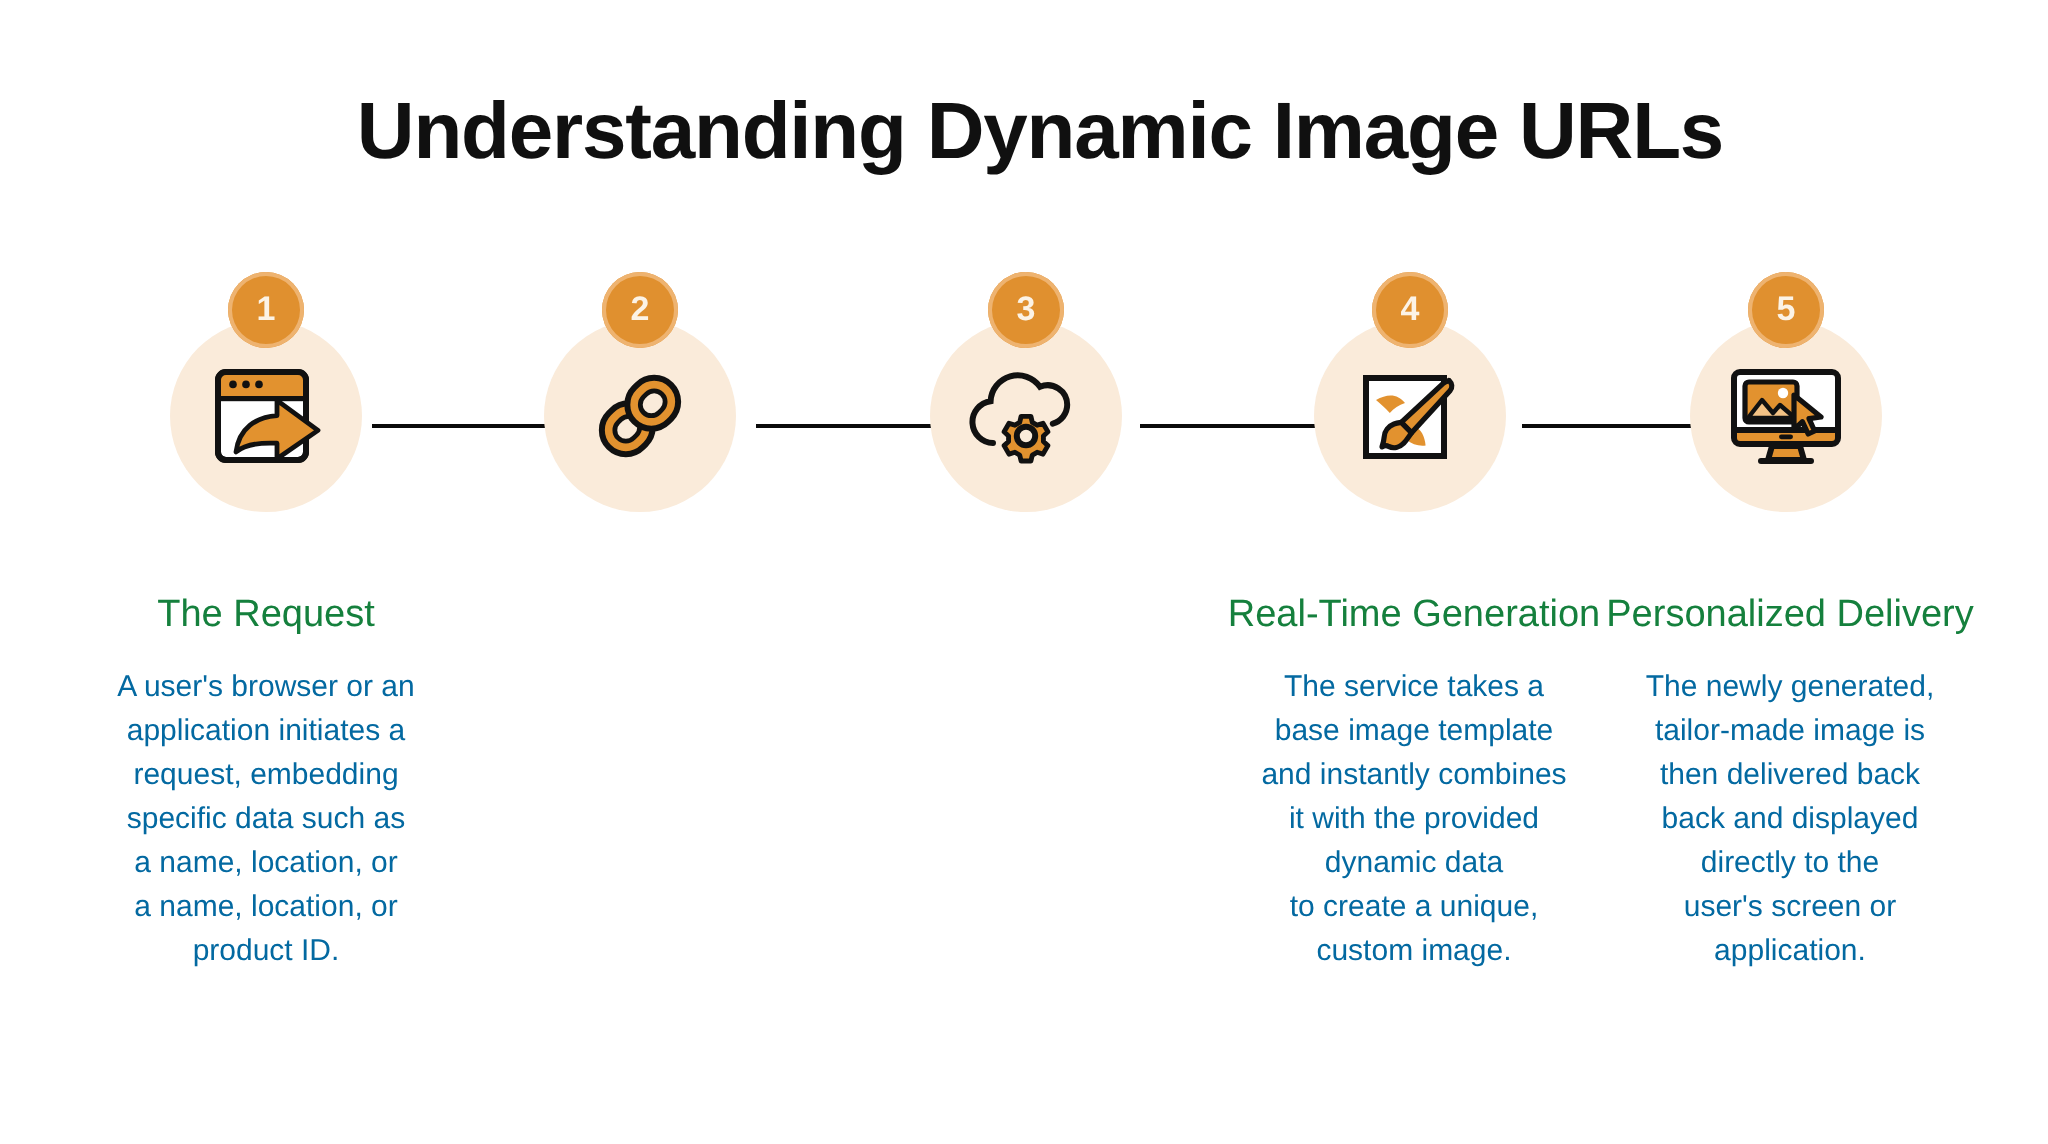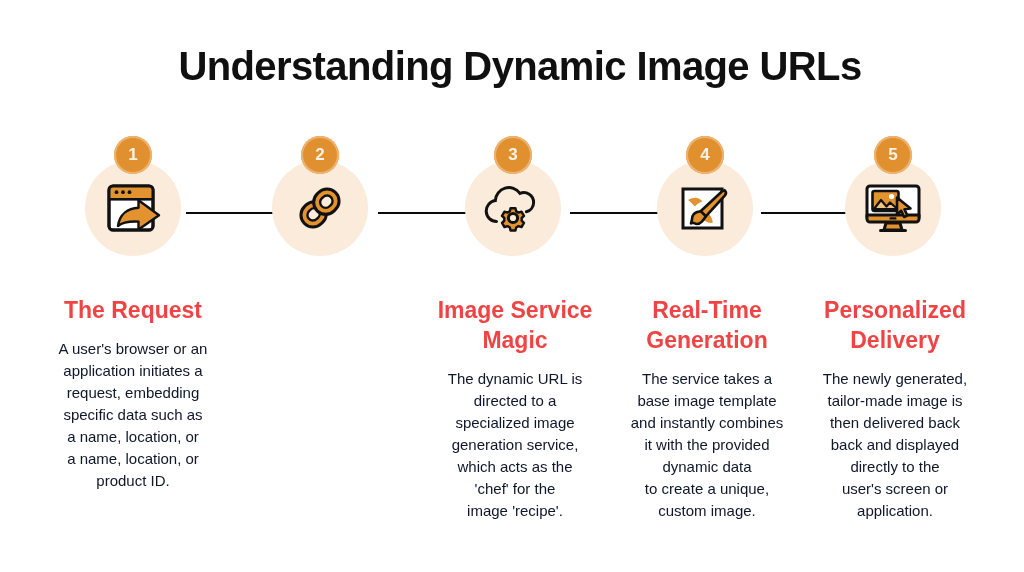--- a/index.html
+++ b/index.html
@@ -100,30 +100,30 @@
     width: 1024px;
     height: 250px;
   }
   .col {
     position: absolute;
     top: 0;
     width: 192px;
     text-align: center;
   }
   .col-head {
-    font-size: 23px;
-    font-weight: bold;
+    font-size: 19px;
+    font-weight: normal;
     line-height: 1.30;
-    color: #ef4444;
+    color: #15803d;
     margin: 0 0 12px 0;
   }
   .col-body {
     font-size: 15px;
     line-height: 1.47;
-    color: #0f172a;
+    color: #0369a1;
     margin: 0;
     white-space: pre-line;
   }
 </style>
 </head>
 <body>
 
 <div class="page">
 
   <div class="title">Understanding Dynamic Image URLs</div>
@@ -248,31 +248,20 @@
       <p class="col-body">A user's browser or an
 application initiates a
 request, embedding
 specific data such as
 a name, location, or
 a name, location, or
 product ID.</p>
     </div>
 
 
-    <div class="col" style="left:419px;">
-      <p class="col-head">Image Service
-Magic</p>
-      <p class="col-body">The dynamic URL is
-directed to a
-specialized image
-generation service,
-which acts as the
-'chef' for the
-image 'recipe'.</p>
-    </div>
 
     <div class="col" style="left:799px;">
       <p class="col-head">Personalized
 Delivery</p>
       <p class="col-body">The newly generated,
 tailor-made image is
 then delivered back
 back and displayed
 directly to the
 user's screen or

